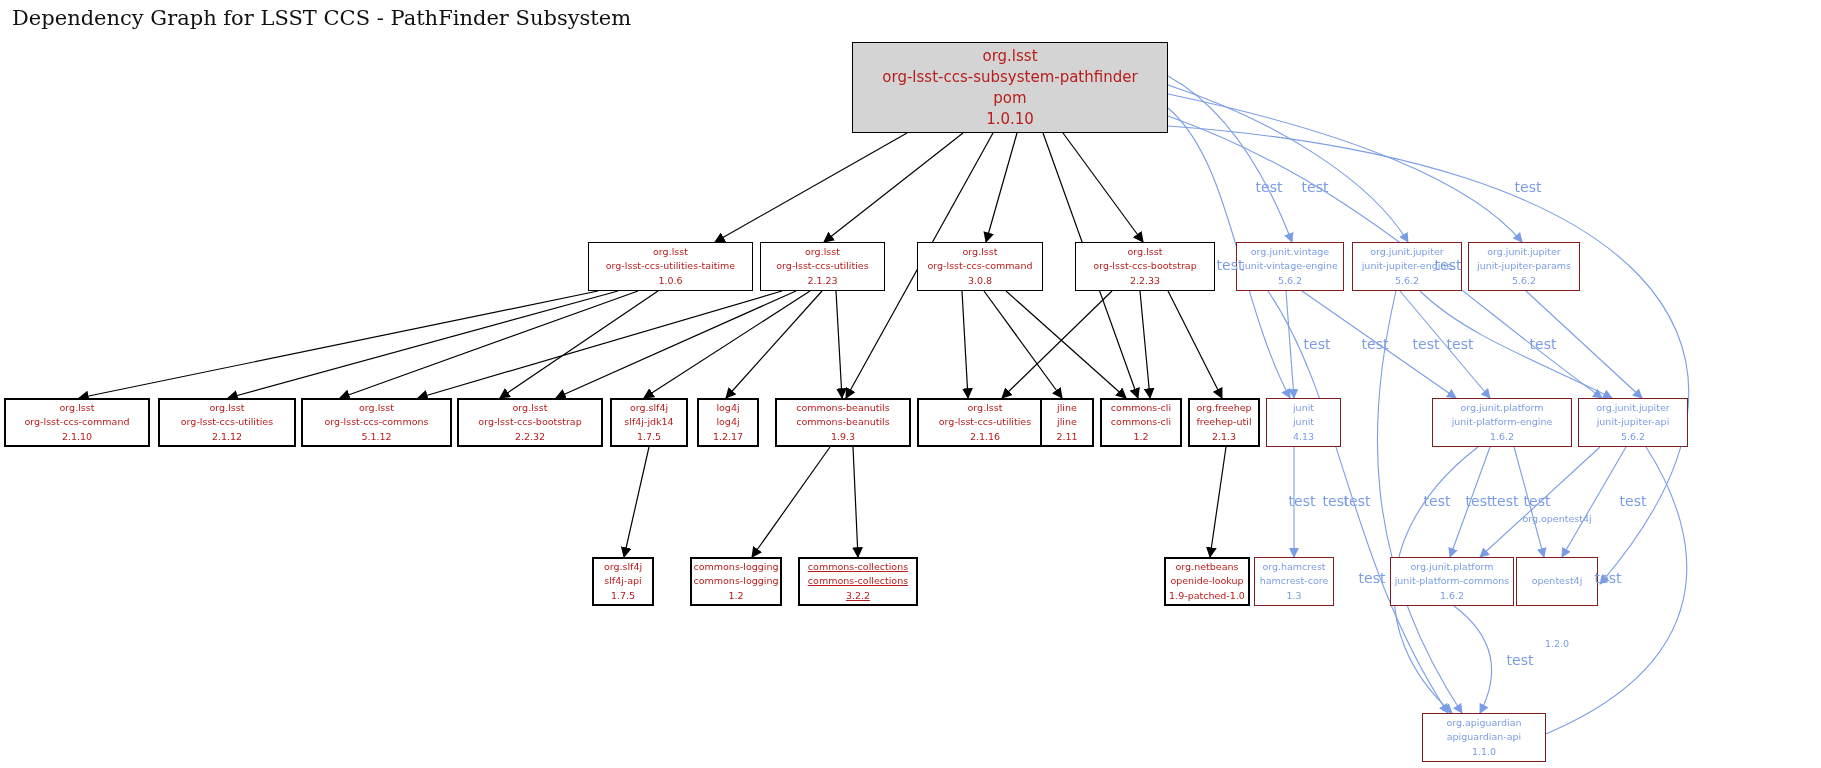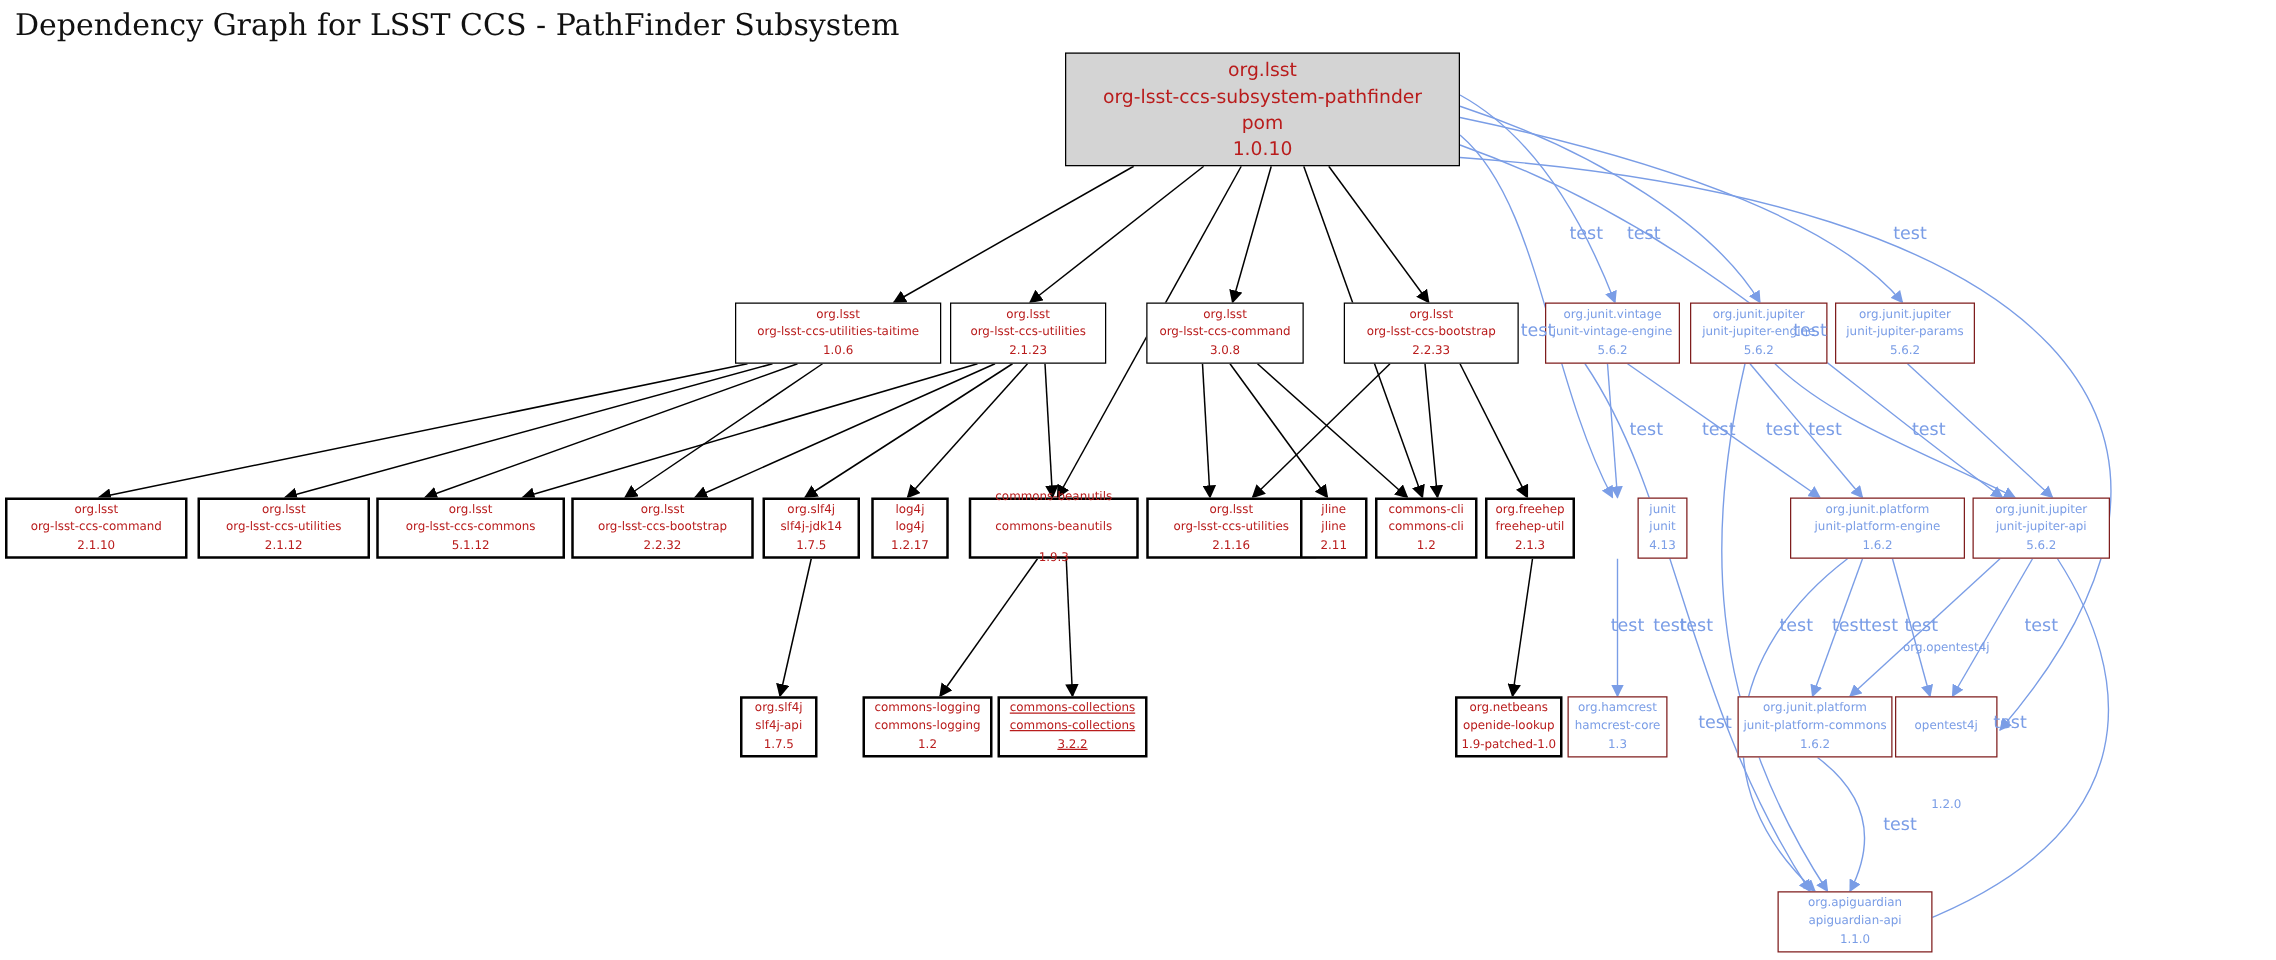--- a/index.html
+++ b/index.html
@@ -1,20 +1,20 @@
 <!DOCTYPE html>
 <html><head>
 <meta charset="utf-8">
 <style>
   html,body{margin:0;padding:0;background:#ffffff;}
   #canvas{position:relative;width:1821px;height:768px;background:#ffffff;overflow:hidden;
           font-family:"DejaVu Sans","Liberation Sans",sans-serif;}
   #edge-layer{position:absolute;left:0;top:0;width:1821px;height:768px;}
   #graph-title{position:absolute;left:12px;top:6px;font-family:"DejaVu Serif","Liberation Serif",serif;
-               font-size:24px;color:#111;white-space:nowrap;}
+               font-size:21px;color:#111;white-space:nowrap;}
   .dep-node{position:absolute;box-sizing:border-box;background:#ffffff;display:flex;flex-direction:column;
             justify-content:center;align-items:center;text-align:center;white-space:nowrap;
             font-size:9.5px;line-height:14.5px;color:#b91c1c;}
   .dep-node.black{border:1px solid #000;}
   .dep-node.black.thick{border-width:2px;}
   .dep-node.blue{border:1px solid #7f1d1d;color:#7a9de6;}
   .dep-node.root{background:#d4d4d4;border:1.5px solid #000;font-size:15px;line-height:21px;}
   .edge-label{position:absolute;transform:translate(-50%,-50%);font-size:14px;color:#7a9de6;
               white-space:nowrap;text-align:right;}
 </style>
@@ -147,21 +147,21 @@
       <div class="dep-node black thick" style="left: 610px; top: 398px; width: 78px; height: 49px;">
         <div>org.slf4j</div>
         <div>slf4j-jdk14</div>
         <div>1.7.5</div>
       </div>
       <div class="dep-node black thick" style="left: 697px; top: 398px; width: 62px; height: 49px;">
         <div>log4j</div>
         <div>log4j</div>
         <div>1.2.17</div>
       </div>
-      <div class="dep-node black thick" style="left: 775px; top: 398px; width: 136px; height: 49px; gap: 10px;">
+      <div class="dep-node black thick" style="left: 775px; top: 398px; width: 136px; height: 49px;">
         <div>commons-beanutils</div>
         <div>commons-beanutils</div>
         <div>1.9.3</div>
       </div>
       <div class="dep-node black thick" style="left: 917px; top: 398px; width: 136px; height: 49px;">
         <div>org.lsst</div>
         <div>org-lsst-ccs-utilities</div>
         <div>2.1.16</div>
       </div>
       <div class="dep-node black thick" style="left: 1040px; top: 398px; width: 54px; height: 49px;">
@@ -172,41 +172,41 @@
       <div class="dep-node black thick" style="left: 1100px; top: 398px; width: 82px; height: 49px;">
         <div>commons-cli</div>
         <div>commons-cli</div>
         <div>1.2</div>
       </div>
       <div class="dep-node black thick" style="left: 1188px; top: 398px; width: 72px; height: 49px;">
         <div>org.freehep</div>
         <div>freehep-util</div>
         <div>2.1.3</div>
       </div>
-      <div class="dep-node blue" style="left: 1310px; top: 398px; width: 40px; height: 49px;">
+      <div class="dep-node blue" style="left: 1266px; top: 398px; width: 75px; height: 49px;">
         <div>junit</div>
         <div>junit</div>
         <div>4.13</div>
       </div>
       <div class="dep-node blue" style="left: 1432px; top: 398px; width: 140px; height: 49px;">
         <div>org.junit.platform</div>
         <div>junit-platform-engine</div>
         <div>1.6.2</div>
       </div>
       <div class="dep-node blue" style="left: 1578px; top: 398px; width: 110px; height: 49px;">
         <div>org.junit.jupiter</div>
         <div>junit-jupiter-api</div>
         <div>5.6.2</div>
       </div>
       <div class="dep-node black thick" style="left: 592px; top: 557px; width: 62px; height: 49px;">
         <div>org.slf4j</div>
         <div>slf4j-api</div>
         <div>1.7.5</div>
       </div>
-      <div class="dep-node black thick" style="left: 690px; top: 557px; width: 104px; height: 49px;">
+      <div class="dep-node black thick" style="left: 690px; top: 557px; width: 92px; height: 49px;">
         <div>commons-logging</div>
         <div>commons-logging</div>
         <div>1.2</div>
       </div>
       <div class="dep-node black thick" style="left: 798px; top: 557px; width: 120px; height: 49px; text-decoration: underline;">
         <div>commons-collections</div>
         <div>commons-collections</div>
         <div>3.2.2</div>
       </div>
       <div class="dep-node black thick" style="left: 1164px; top: 557px; width: 86px; height: 49px;">

